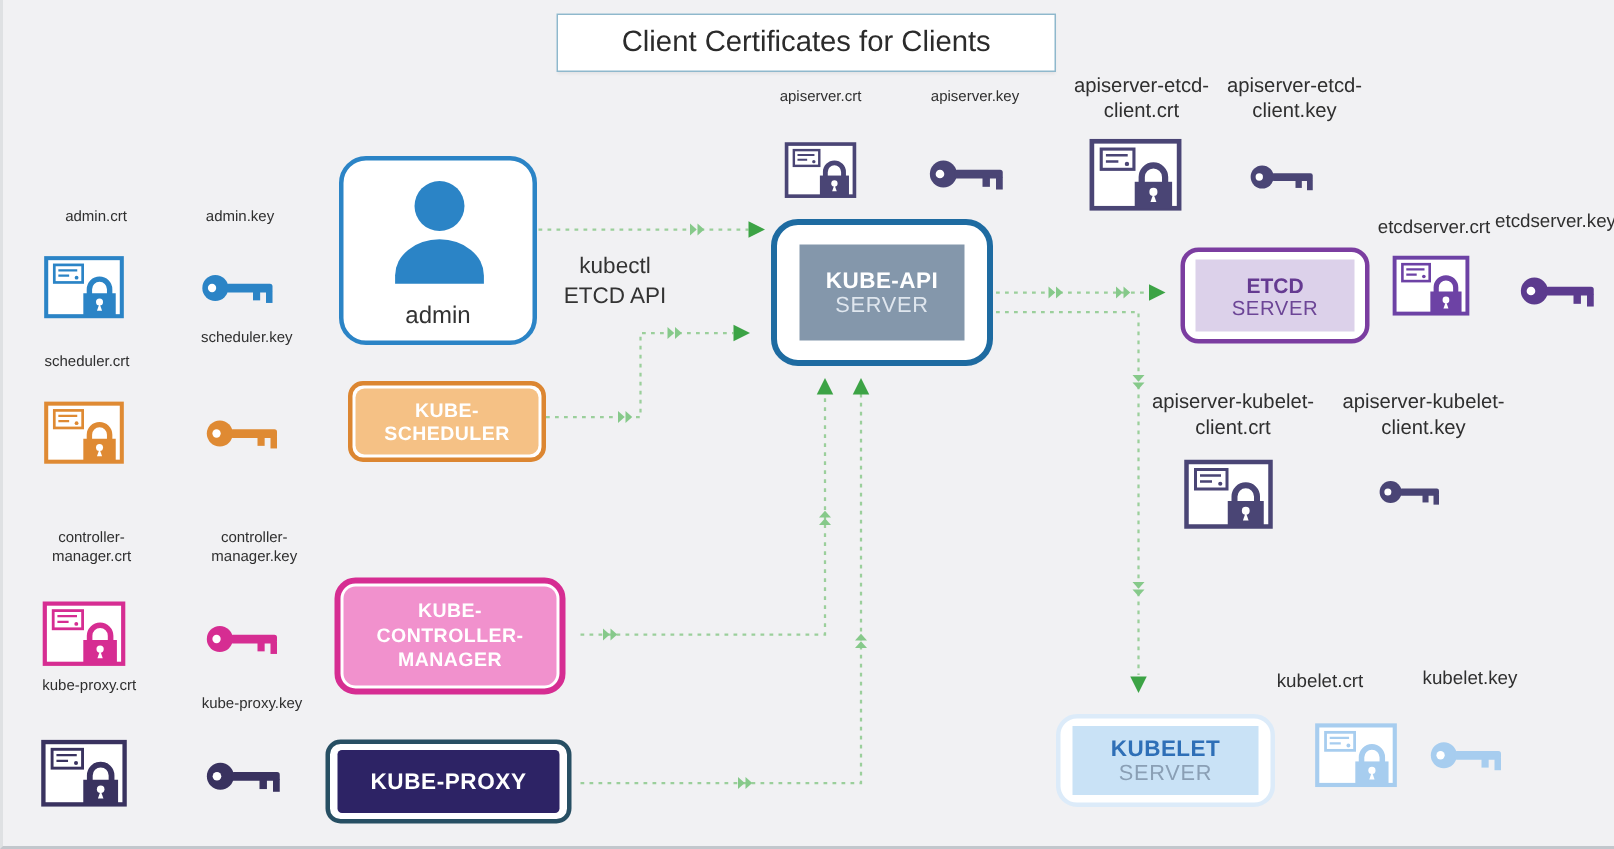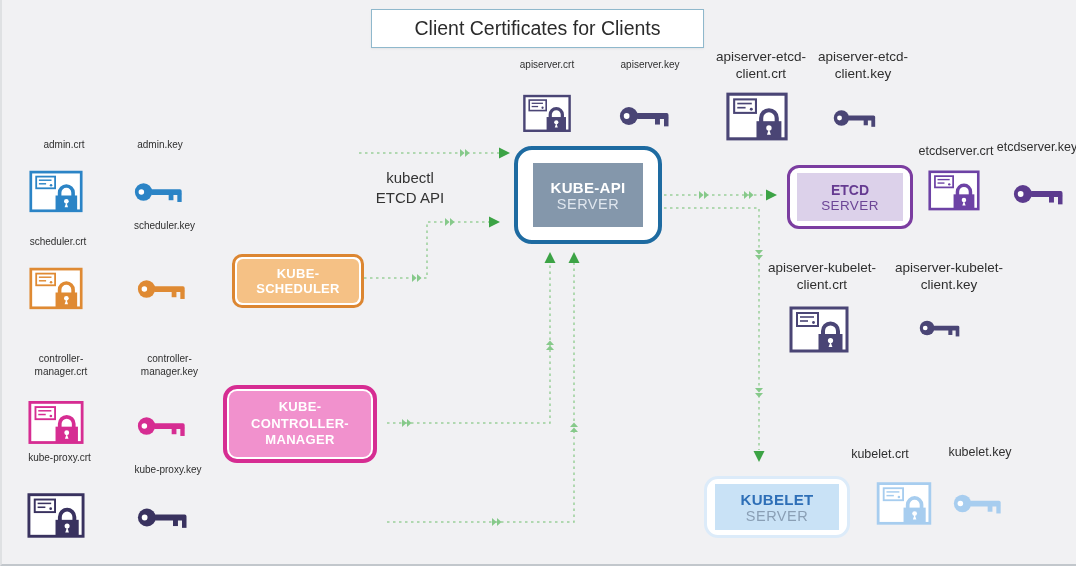--- a/index.html
+++ b/index.html
@@ -158,39 +158,50 @@
 
   <div class="lbl" style="left:0px;top:452px;width:115px">kube-proxy.crt</div>
   <svg class="icon c-proxy" style="left:25px;top:489px;width:58px;height:52px">
       <use href="#cert-icon"></use>
     </svg>
   <div class="lbl" style="left:110px;top:464px;width:112px">kube-proxy.key</div>
   <svg class="icon c-proxy" style="left:135px;top:505px;width:54px;height:25px">
       <use href="#key-icon"></use>
     </svg>
 
+  <div class="admin-box">
+    <svg class="person" viewBox="0 0 80 80">
+        <use href="#person-icon"></use>
+      </svg>
+    <div class="admin-label">admin</div>
+  </div>
 
   <div class="note">kubectl
 ETCD API</div>
 
   <div class="node sched">
     <div class="fill">
         <span class="nl">KUBE-
 SCHEDULER</span>
       </div>
   </div>
 
   <div class="node ctrl">
     <div class="fill">
         <span class="nl">KUBE-
 CONTROLLER-
 MANAGER</span>
       </div>
   </div>
 
+  <div class="node proxy">
+    <div class="fill">
+        <span class="nl">KUBE-PROXY</span>
+      </div>
+  </div>
 
   <div class="node api">
     <div class="fill">
       <span class="l1">KUBE-API</span>
       <span class="l2">SERVER</span>
     </div>
   </div>
 
   <div class="node etcd">
     <div class="fill">

